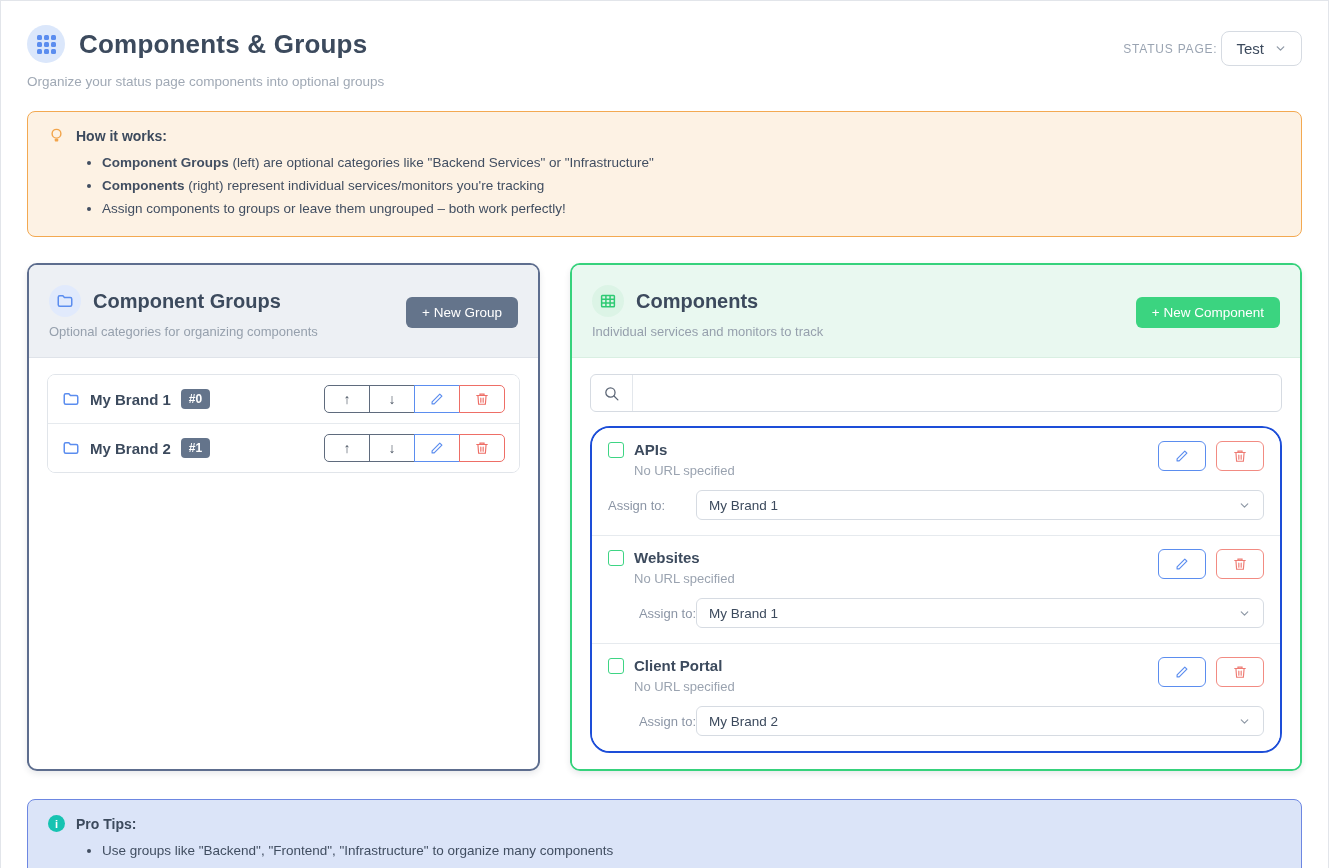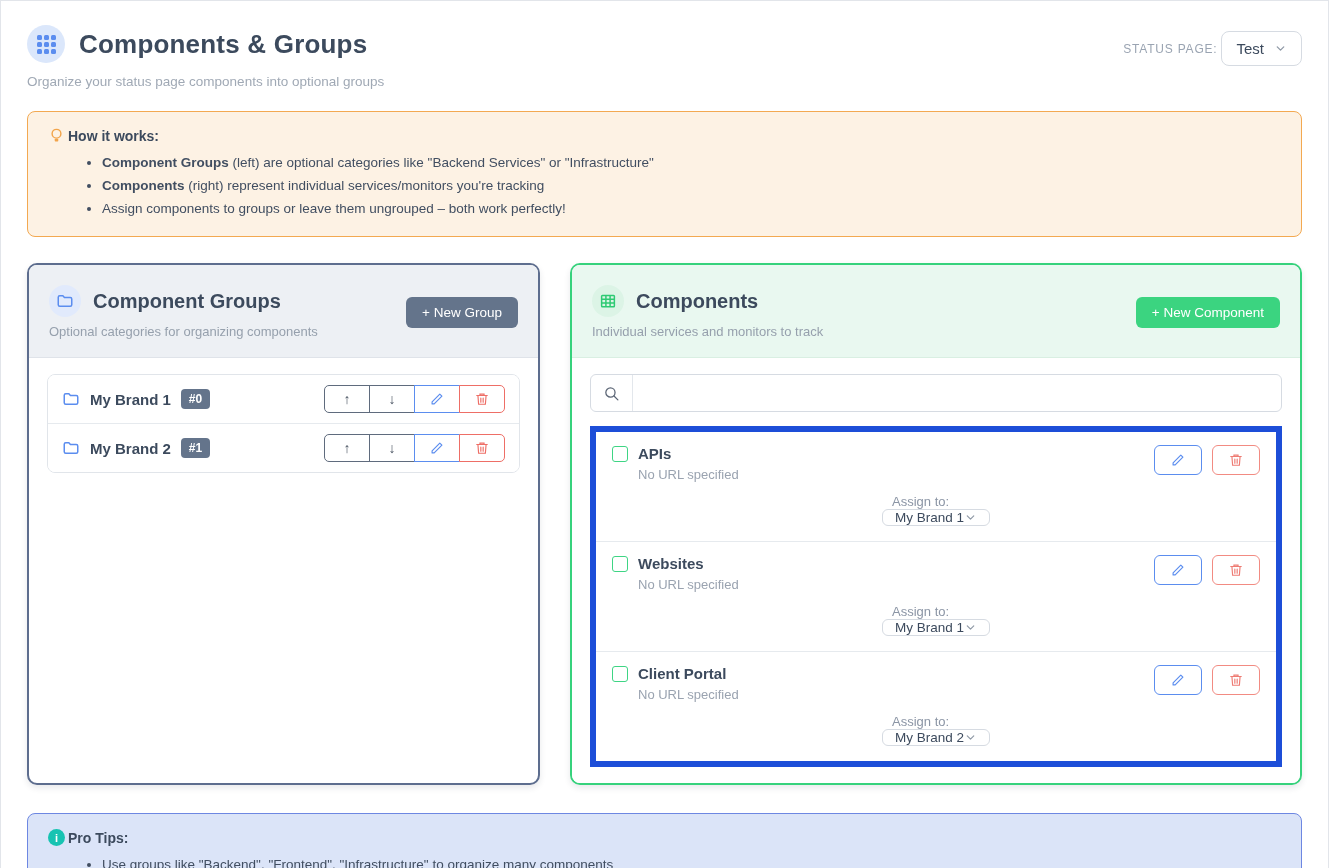--- a/index.html
+++ b/index.html
@@ -17,21 +17,21 @@
   .page-subtitle { margin-top:8px; font-size:13.5px; color:#a0a9b5; }
   .header-right { display:flex; align-items:center; gap:4px; margin-top:6px; }
   .status-label { font-size:12px; color:#9aa4b2; letter-spacing:.8px; }
   .status-select { display:flex; align-items:center; gap:10px; background:#fff; border:1px solid #d6dbe2; border-radius:8px; padding:8px 14px; font-size:15px; color:#3c4a5d; cursor:pointer; font-family:inherit; }
   .status-select svg { color:#8f99a6; }
 
   
   .info-box { border-radius:8px; padding:15px 20px 16px 20px; margin-top:22px; }
   .how-box { background:#fdf2e4; border:1px solid #f3a951; }
   .tips-box { background:#dbe4f8; border:1px solid #6d87e2; margin-top:28px; }
-  .info-heading { display:flex; align-items:center; gap:3px; font-size:14px; font-weight:700; color:#3c4a5d; }
+  .info-heading { display:flex; align-items:center; gap:11px; font-size:14px; font-weight:700; color:#3c4a5d; }
   .info-box ul { margin-top:7px; padding-left:54px; list-style:disc; }
   .info-box li { font-size:13.5px; color:#414e61; line-height:23px; }
   .info-box li strong { font-weight:700; }
   .info-icon-circle { width:17px; height:17px; border-radius:50%; background:#17c3b2; color:#fff; font-size:11px; font-weight:700; display:grid; place-items:center; font-style:normal; }
 
   
   .panels { display:flex; gap:30px; margin-top:26px; }
   .panel { border-radius:10px; overflow:hidden; min-height:474px; box-shadow:0 3px 6px rgba(30,41,59,.10); background:#fff; }
   .groups-panel { width:513px; flex:none; border:2px solid #5d6d8e; }
   .components-panel { flex:1; border:2px solid #36d27c; }
@@ -61,33 +61,33 @@
   .btn-group button:first-child { margin-left:0; border-radius:5px 0 0 5px; }
   .btn-group button:last-child { border-radius:0 5px 5px 0; }
   .btn-group button.edit { border-color:#5b8def; color:#5b8def; z-index:1; }
   .btn-group button.del { border-color:#ee6e66; color:#ee6e66; z-index:1; }
 
   
   .search-box { display:flex; align-items:stretch; border:1px solid #d6dbe2; border-radius:6px; overflow:hidden; height:38px; }
   .search-cell { width:42px; display:grid; place-items:center; color:#5b6575; border-right:1px solid #e3e7ec; }
   .search-box input { flex:1; border:none; outline:none; font-size:15px; padding:0 14px; color:#3c4a5d; font-family:inherit; }
   .search-box input::placeholder { color:#aab3bf; }
-  .comp-list { margin-top:14px; border:6px solid #1d4ed8; border-radius:0; overflow:hidden; }
+  .comp-list { margin-top:14px; border:2px solid #1d4ed8; border-radius:20px; overflow:hidden; }
   .comp-card { padding:13px 16px 15px 16px; background:#fff; }
-  .comp-card + .comp-card { border-top:1px solid #e6eaee; }
+  .comp-card + .comp-card { border-top:1px solid #e6eaee;text-align:right; }
   .cc-top { display:flex; justify-content:space-between; align-items:flex-start; }
   .cc-name-row { display:flex; align-items:center; gap:10px; }
   .checkbox { width:16px; height:16px; border:1.5px solid #3ed584; border-radius:3px; background:#fff; cursor:pointer; }
   .cc-name { font-size:15px; font-weight:700; color:#3c4a5d; }
   .cc-url { margin:5px 12px 0 26px; font-size:13px; color:#9aa3b0; }
   .cc-actions { display:flex; gap:10px; }
   .mini-btn { width:48px; height:30px; border-radius:6px; background:#fff; display:grid; place-items:center; cursor:pointer; }
   .mini-btn.edit { border:1px solid #5b8def; color:#5b8def; }
   .mini-btn.del { border:1px solid #f28b82; color:#ee7b73; }
-  .cc-assign { display:flex; align-items:center; margin-top:12px;flex-direction:column; }
+  .cc-assign { display:flex; align-items:center; margin-top:12px; }
   .assign-label { width:88px; font-size:13px; color:#8b95a5; flex:none; }
   .assign-select { flex:1; height:30px; border:1px solid #d6dbe2; border-radius:6px; display:flex; align-items:center; justify-content:space-between; padding:0 12px; font-size:13.5px; color:#3c4a5d; cursor:pointer; background:#fff; }
   .assign-select svg { color:#8f99a6; }
 </style>
 </head>
 <body>
 
 <div class="page">
 
   <div class="header-row">

